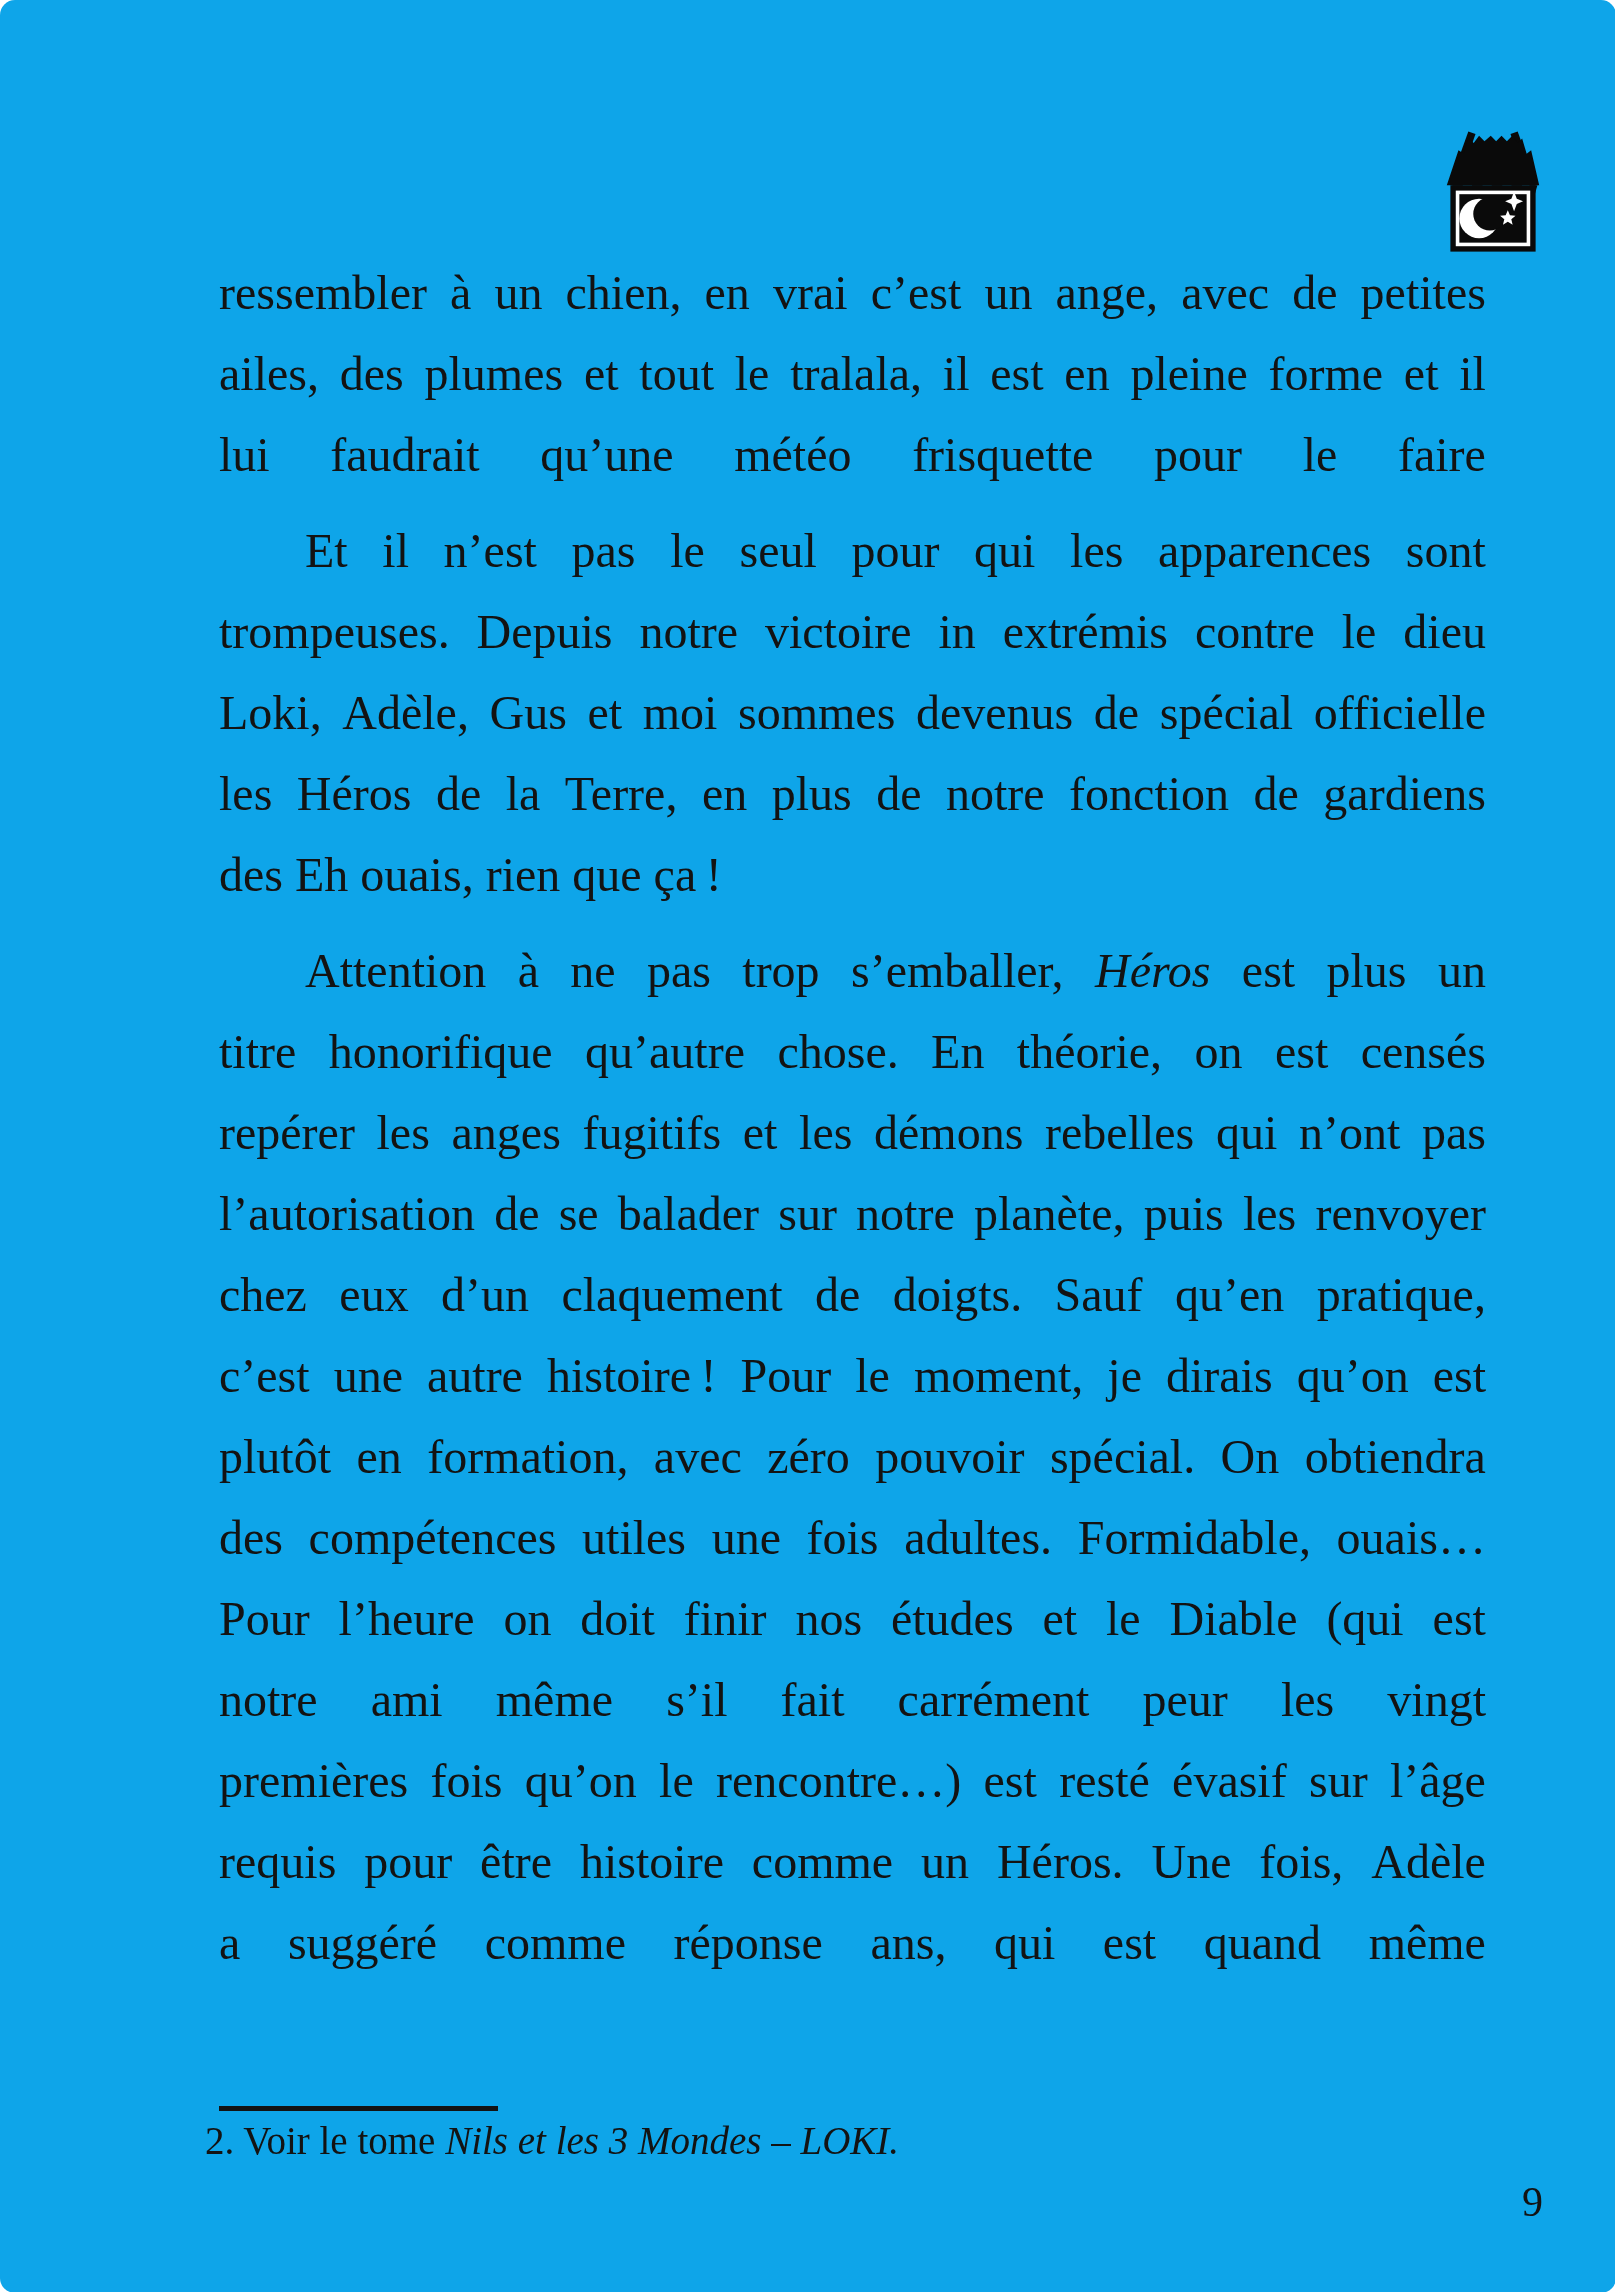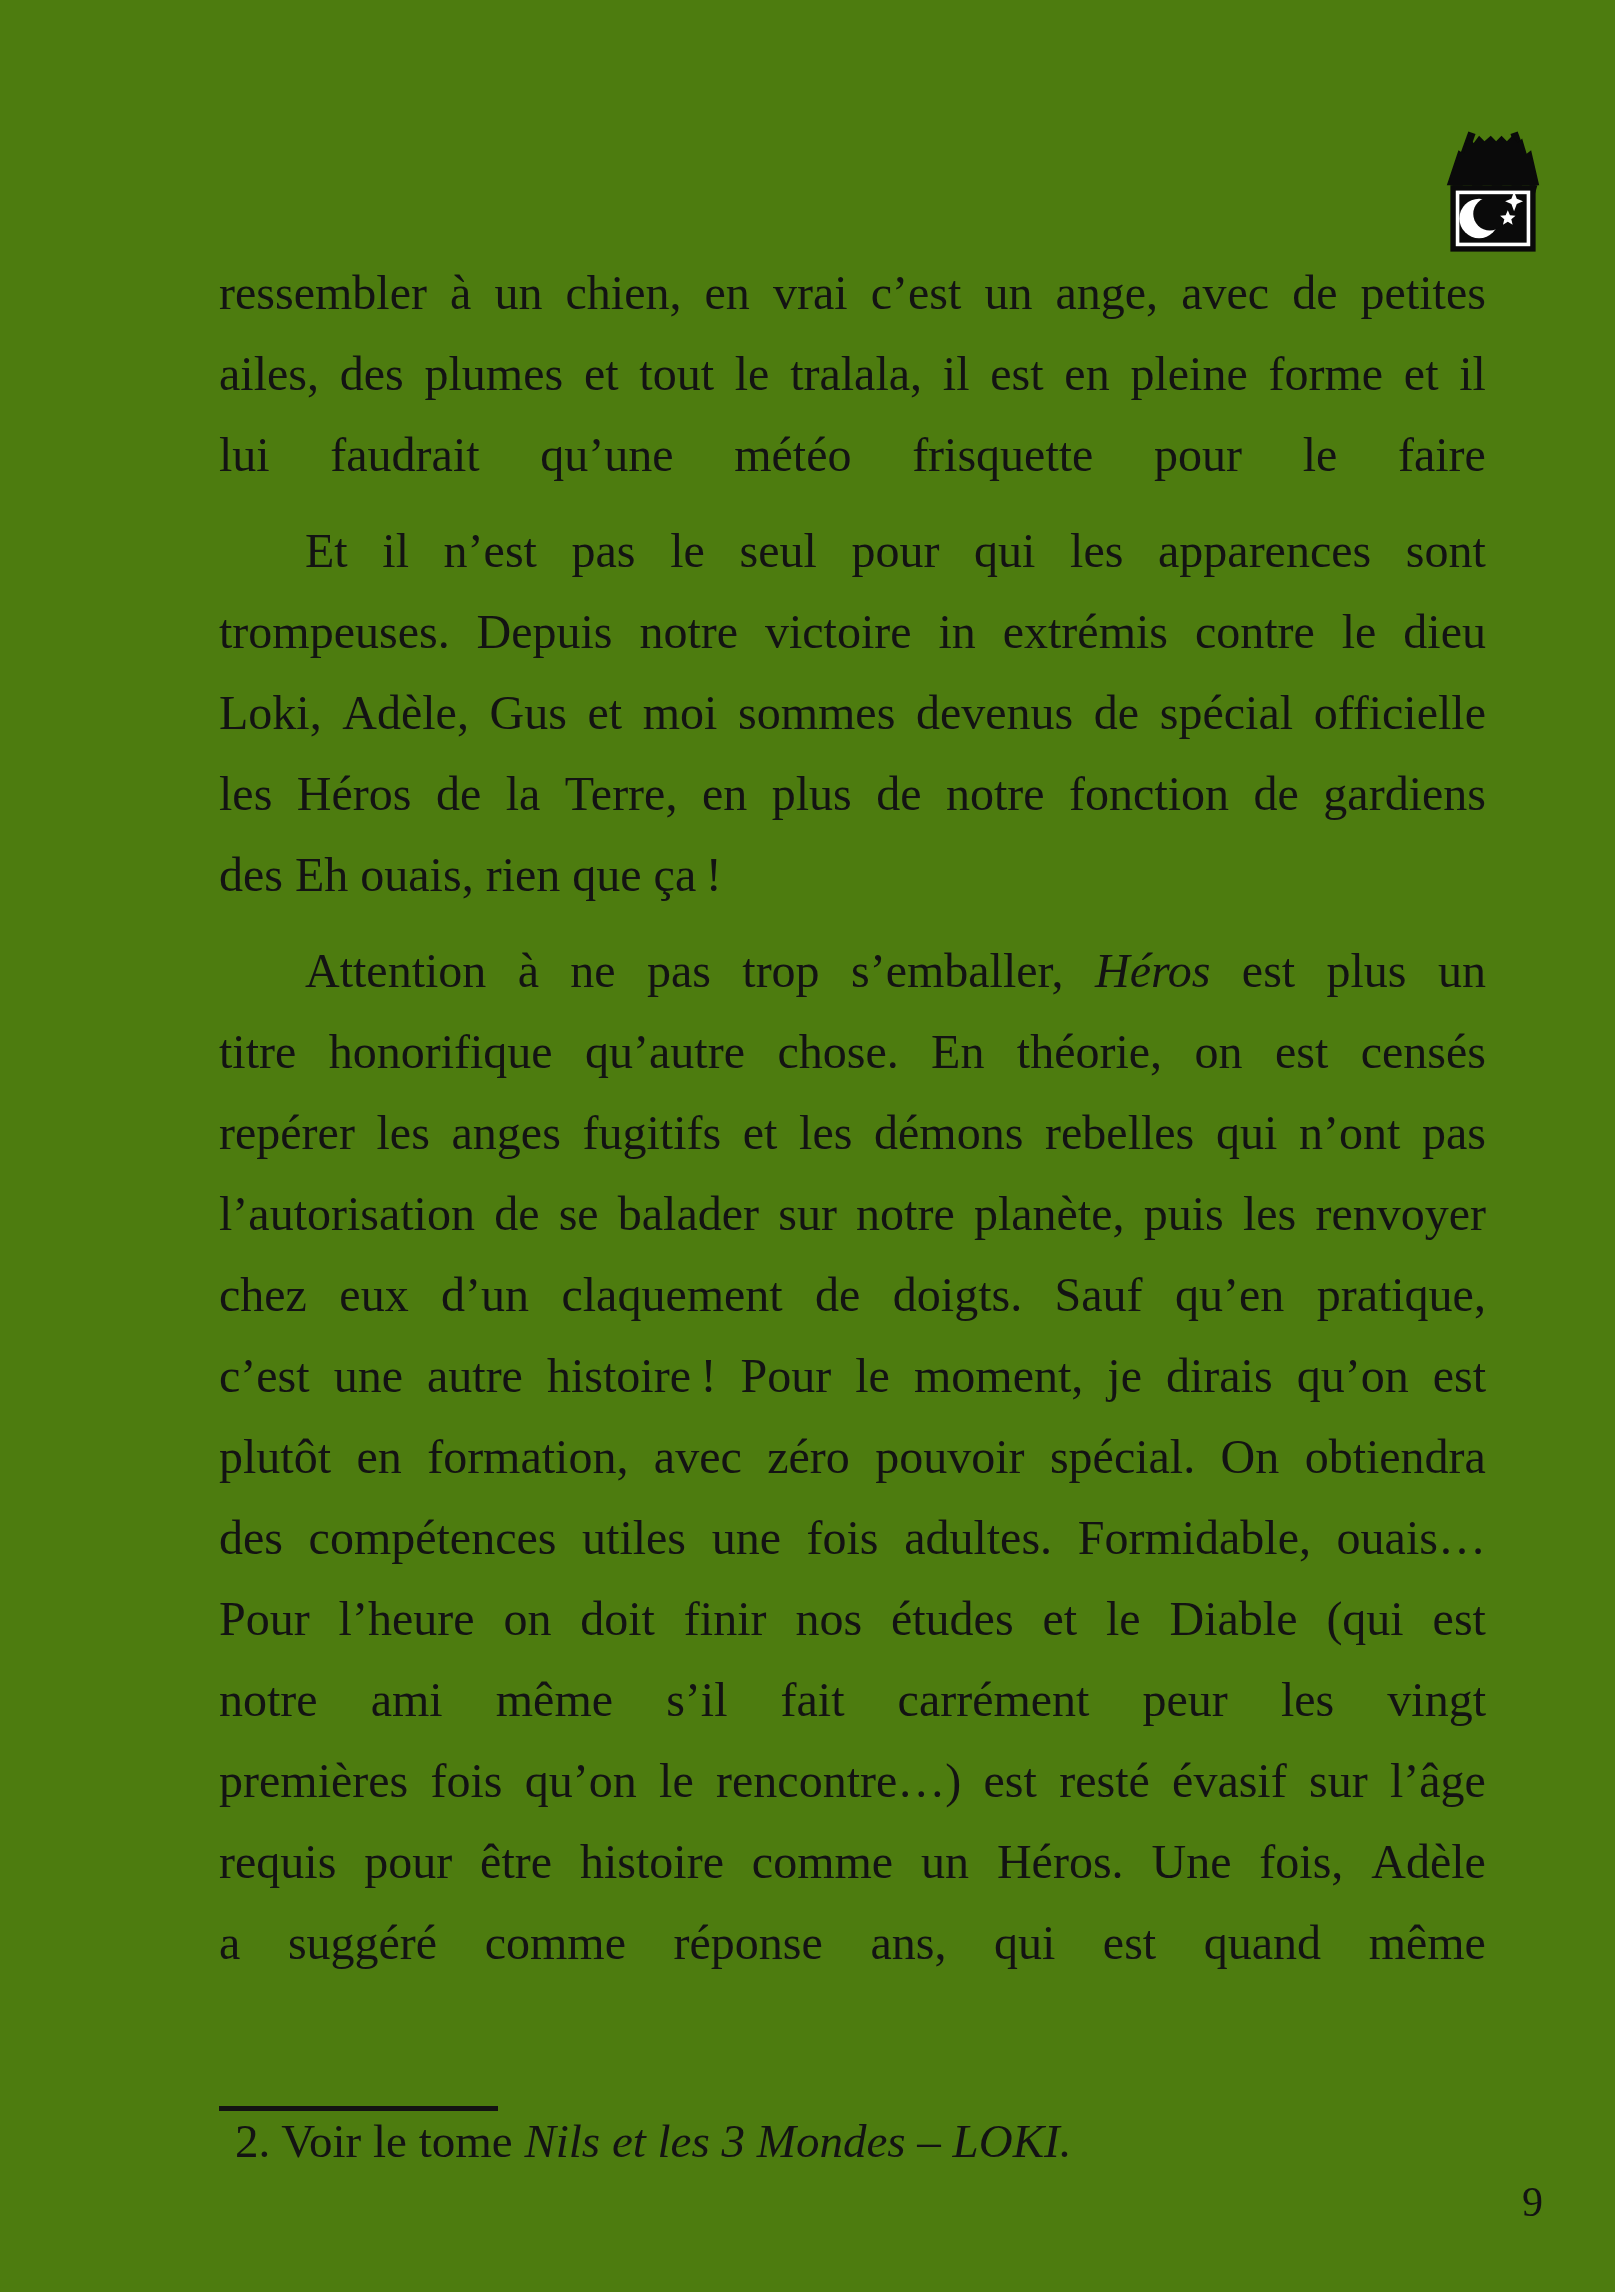--- a/index.html
+++ b/index.html
@@ -2,21 +2,21 @@
 <html lang="fr" style="font-size:14.3px"><head>
 <meta charset="utf-8">
 <style>
   html,body{margin:0;padding:0;}
   body{
     width:1616px;height:2293px;position:relative;
     background:#ffffff;color:#131313;
     font-family:"Liberation Serif","DejaVu Serif",serif;
     overflow:hidden;
   }
-  .page{position:absolute;inset:0;background:#4d7c0f;}
+  .page{position:absolute;inset:0;background:#0ea5e9;border-radius:15px;}
 
   
   #publisher-logo{position:absolute;left:1445px;top:126px;width:96px;height:131px;}
 
   
   #body-text{
     position:absolute;left:219px;top:252px;width:1267px;
     font-size:48px;line-height:81px;letter-spacing:0;
   }
   .para + .para{margin-top:15px;}
@@ -24,22 +24,22 @@
   .line.just{justify-content:space-between;}
   .line.last{justify-content:flex-start;column-gap:0.25em;}
   .indent .line:first-child{padding-left:86px;}
   .w{white-space:pre;flex:0 0 auto;}
   .it{font-style:italic;}
   .sup{font-size:0.58em;position:relative;top:-0.52em;letter-spacing:0;}
 
   
   #footnote-rule{position:absolute;left:219px;top:2106px;width:279px;height:4.5px;background:#131313;}
   #footnote{
-    position:absolute;left:235px;top:2116px;width:1267px;
-    font-size:47px;line-height:50px;white-space:pre-wrap;
+    position:absolute;left:205px;top:2116px;width:1267px;
+    font-size:39px;line-height:50px;white-space:pre-wrap;
   }
 
   
   #page-number{
     position:absolute;right:73px;top:2180px;
     font-size:42px;line-height:45px;
   }
 </style>
 </head>
 <body>

